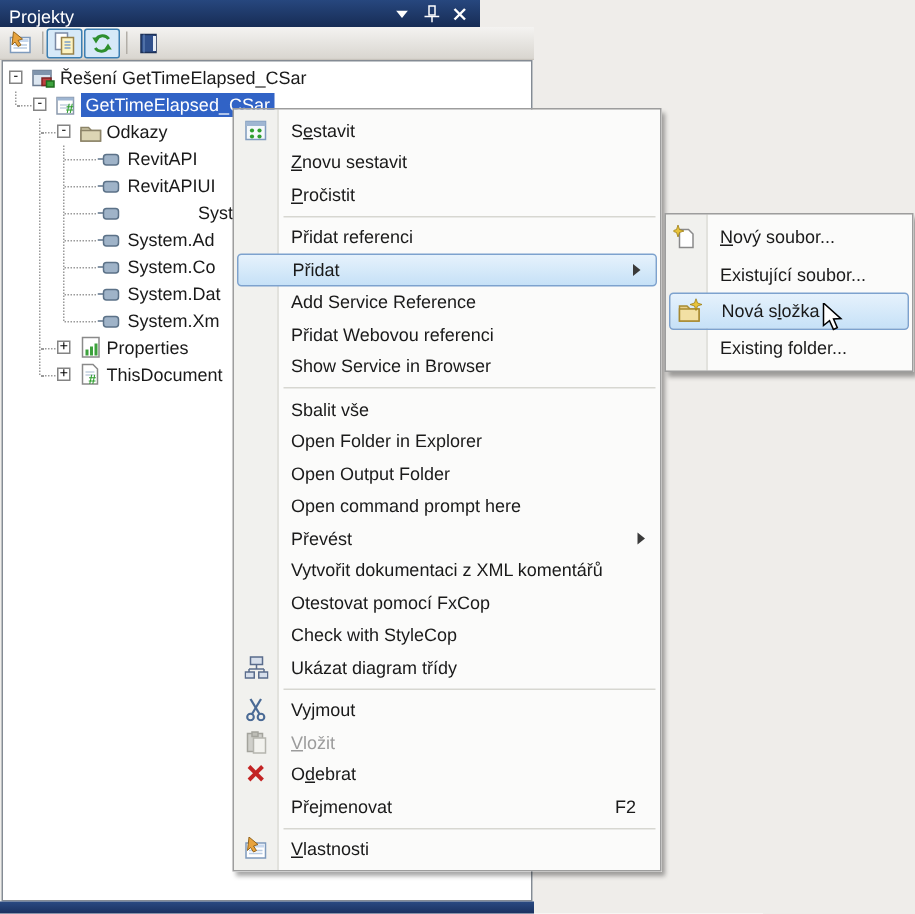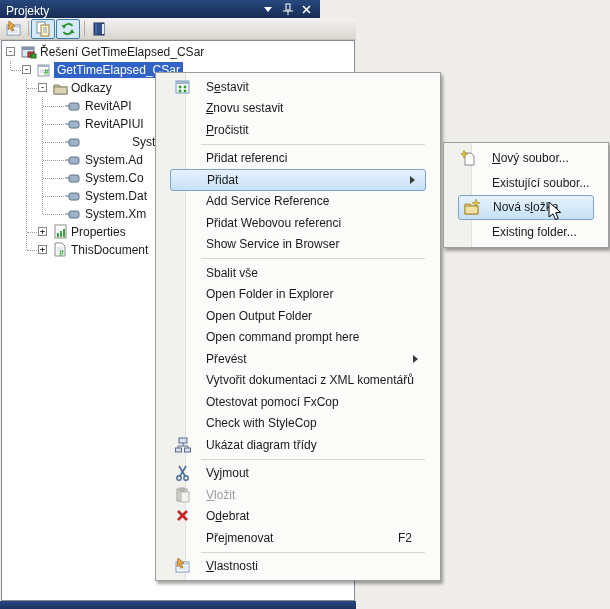--- a/index.html
+++ b/index.html
@@ -48,21 +48,21 @@
   .ticon { position:absolute; top:1px; width:16px; height:16px; }
   .tlabel { position:absolute; top:1px; line-height:16px; padding:0 3px; }
   .tlabel.sel { background:#3163c6; color:#fff; }
   .dot-v { position:absolute; width:1px; border-left:1px dotted #9a9a9a; }
   .dot-h { position:absolute; height:1px; border-top:1px dotted #9a9a9a; }
   
   .menu, .submenu {
     position:absolute;
     border:1px solid #9d9d9d;
     box-shadow: 2px 3px 3px rgba(0,0,0,0.35);
-    padding:3px 12px;
+    padding:3px 0;
   }
   .menu {
     left:155px; top:72px; width:286px; z-index:10;
     background: linear-gradient(to right, #f1f1ee 0, #f1f1ee 29px, #e2e2dd 29px, #e2e2dd 30px, #fbfbfa 30px);
   }
   .submenu {
     left:443px; top:142px; width:166px; z-index:11;
     background: linear-gradient(to right, #f1f1ee 0, #f1f1ee 27px, #e2e2dd 27px, #e2e2dd 28px, #fbfbfa 28px);
   }
   .mi { position:relative; height:21.5px; display:flex; align-items:center; }

